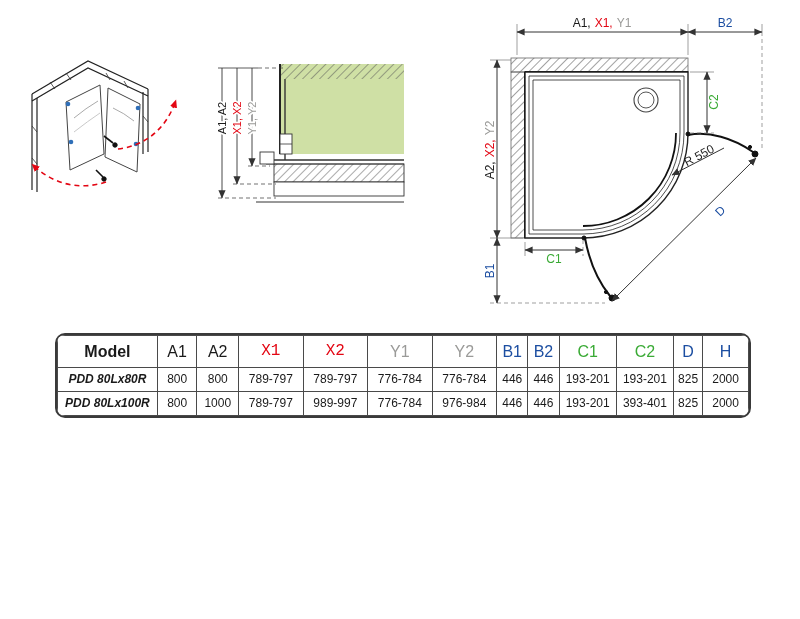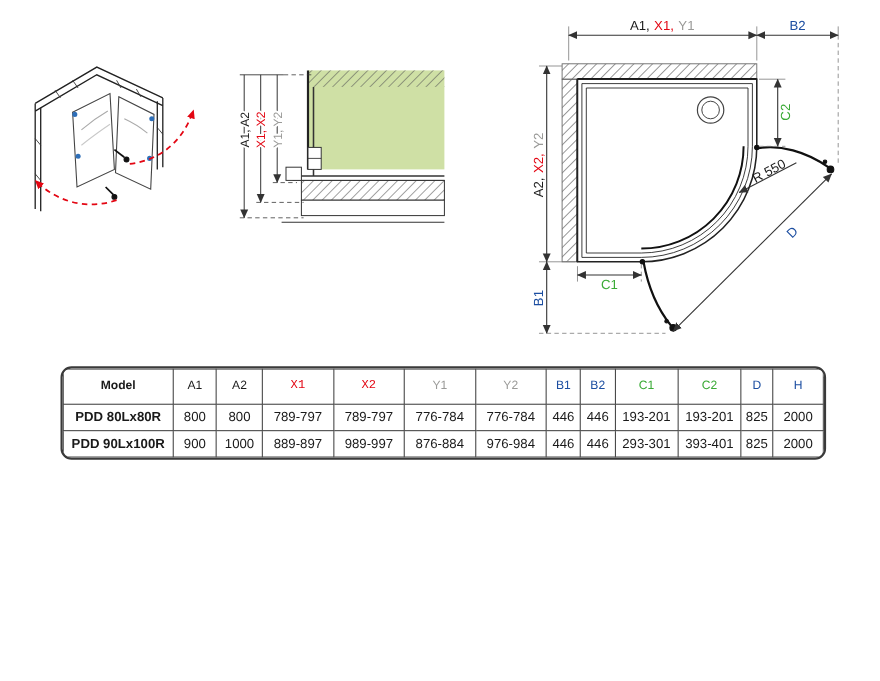--- a/index.html
+++ b/index.html
@@ -12,23 +12,23 @@
   .dim-red{fill:var(--red,#e30613);}
   .dim-gray{fill:var(--gray,#9a9a98);}
   .dim-blue{fill:var(--blue,#1c4ea1);}
   .dim-green{fill:var(--green,#3aaa35);}
   .halo text{stroke:#fff;stroke-width:3.5px;paint-order:stroke;}
   .table-wrap{position:absolute;left:55px;top:333px;width:692px;border:2px solid #3a3a3a;
               border-radius:10px;overflow:hidden;background:#fff;}
   table{border-collapse:collapse;width:100%;table-layout:fixed;font-size:12px;color:var(--ink,#1a1a1a);}
   th,td{border:1px solid #4a4a4a;text-align:center;padding:0;height:23px;line-height:23px;
         white-space:nowrap;overflow:hidden;}
-  thead th{height:31px;line-height:31px;font-size:11px;font-weight:normal;background:#fff;}
+  thead th{height:31px;line-height:31px;font-size:16px;font-weight:normal;background:#fff;}
   th.model-col{font-weight:bold;}
-  td.model-cell{font-weight:bold;}
+  td.model-cell{font-weight:bold;font-style:italic;}
   .col-black{color:var(--ink,#1a1a1a);}
   .col-red{color:var(--red,#e30613);font-family:Liberation Mono, monospace;}
   .col-gray{color:var(--gray,#9a9a98);}
   .col-blue{color:var(--blue,#1c4ea1);}
   .col-green{color:var(--green,#3aaa35);}
 </style>
 </head>
 <body>
 
 <div class="page">
@@ -247,30 +247,30 @@
             <td>776-784</td>
             <td>776-784</td>
             <td>446</td>
             <td>446</td>
             <td>193-201</td>
             <td>193-201</td>
             <td>825</td>
             <td>2000</td>
           </tr>
           <tr>
-            <td class="model-cell">PDD 90Lx100R</td>
-            <td>900</td>
+            <td class="model-cell">PDD 80Lx100R</td>
+            <td>800</td>
             <td>1000</td>
-            <td>889-897</td>
+            <td>789-797</td>
             <td>989-997</td>
-            <td>876-884</td>
+            <td>776-784</td>
             <td>976-984</td>
             <td>446</td>
             <td>446</td>
-            <td>293-301</td>
+            <td>193-201</td>
             <td>393-401</td>
             <td>825</td>
             <td>2000</td>
           </tr>
         </tbody>
     </table>
   </div>
 
 </div>
 

